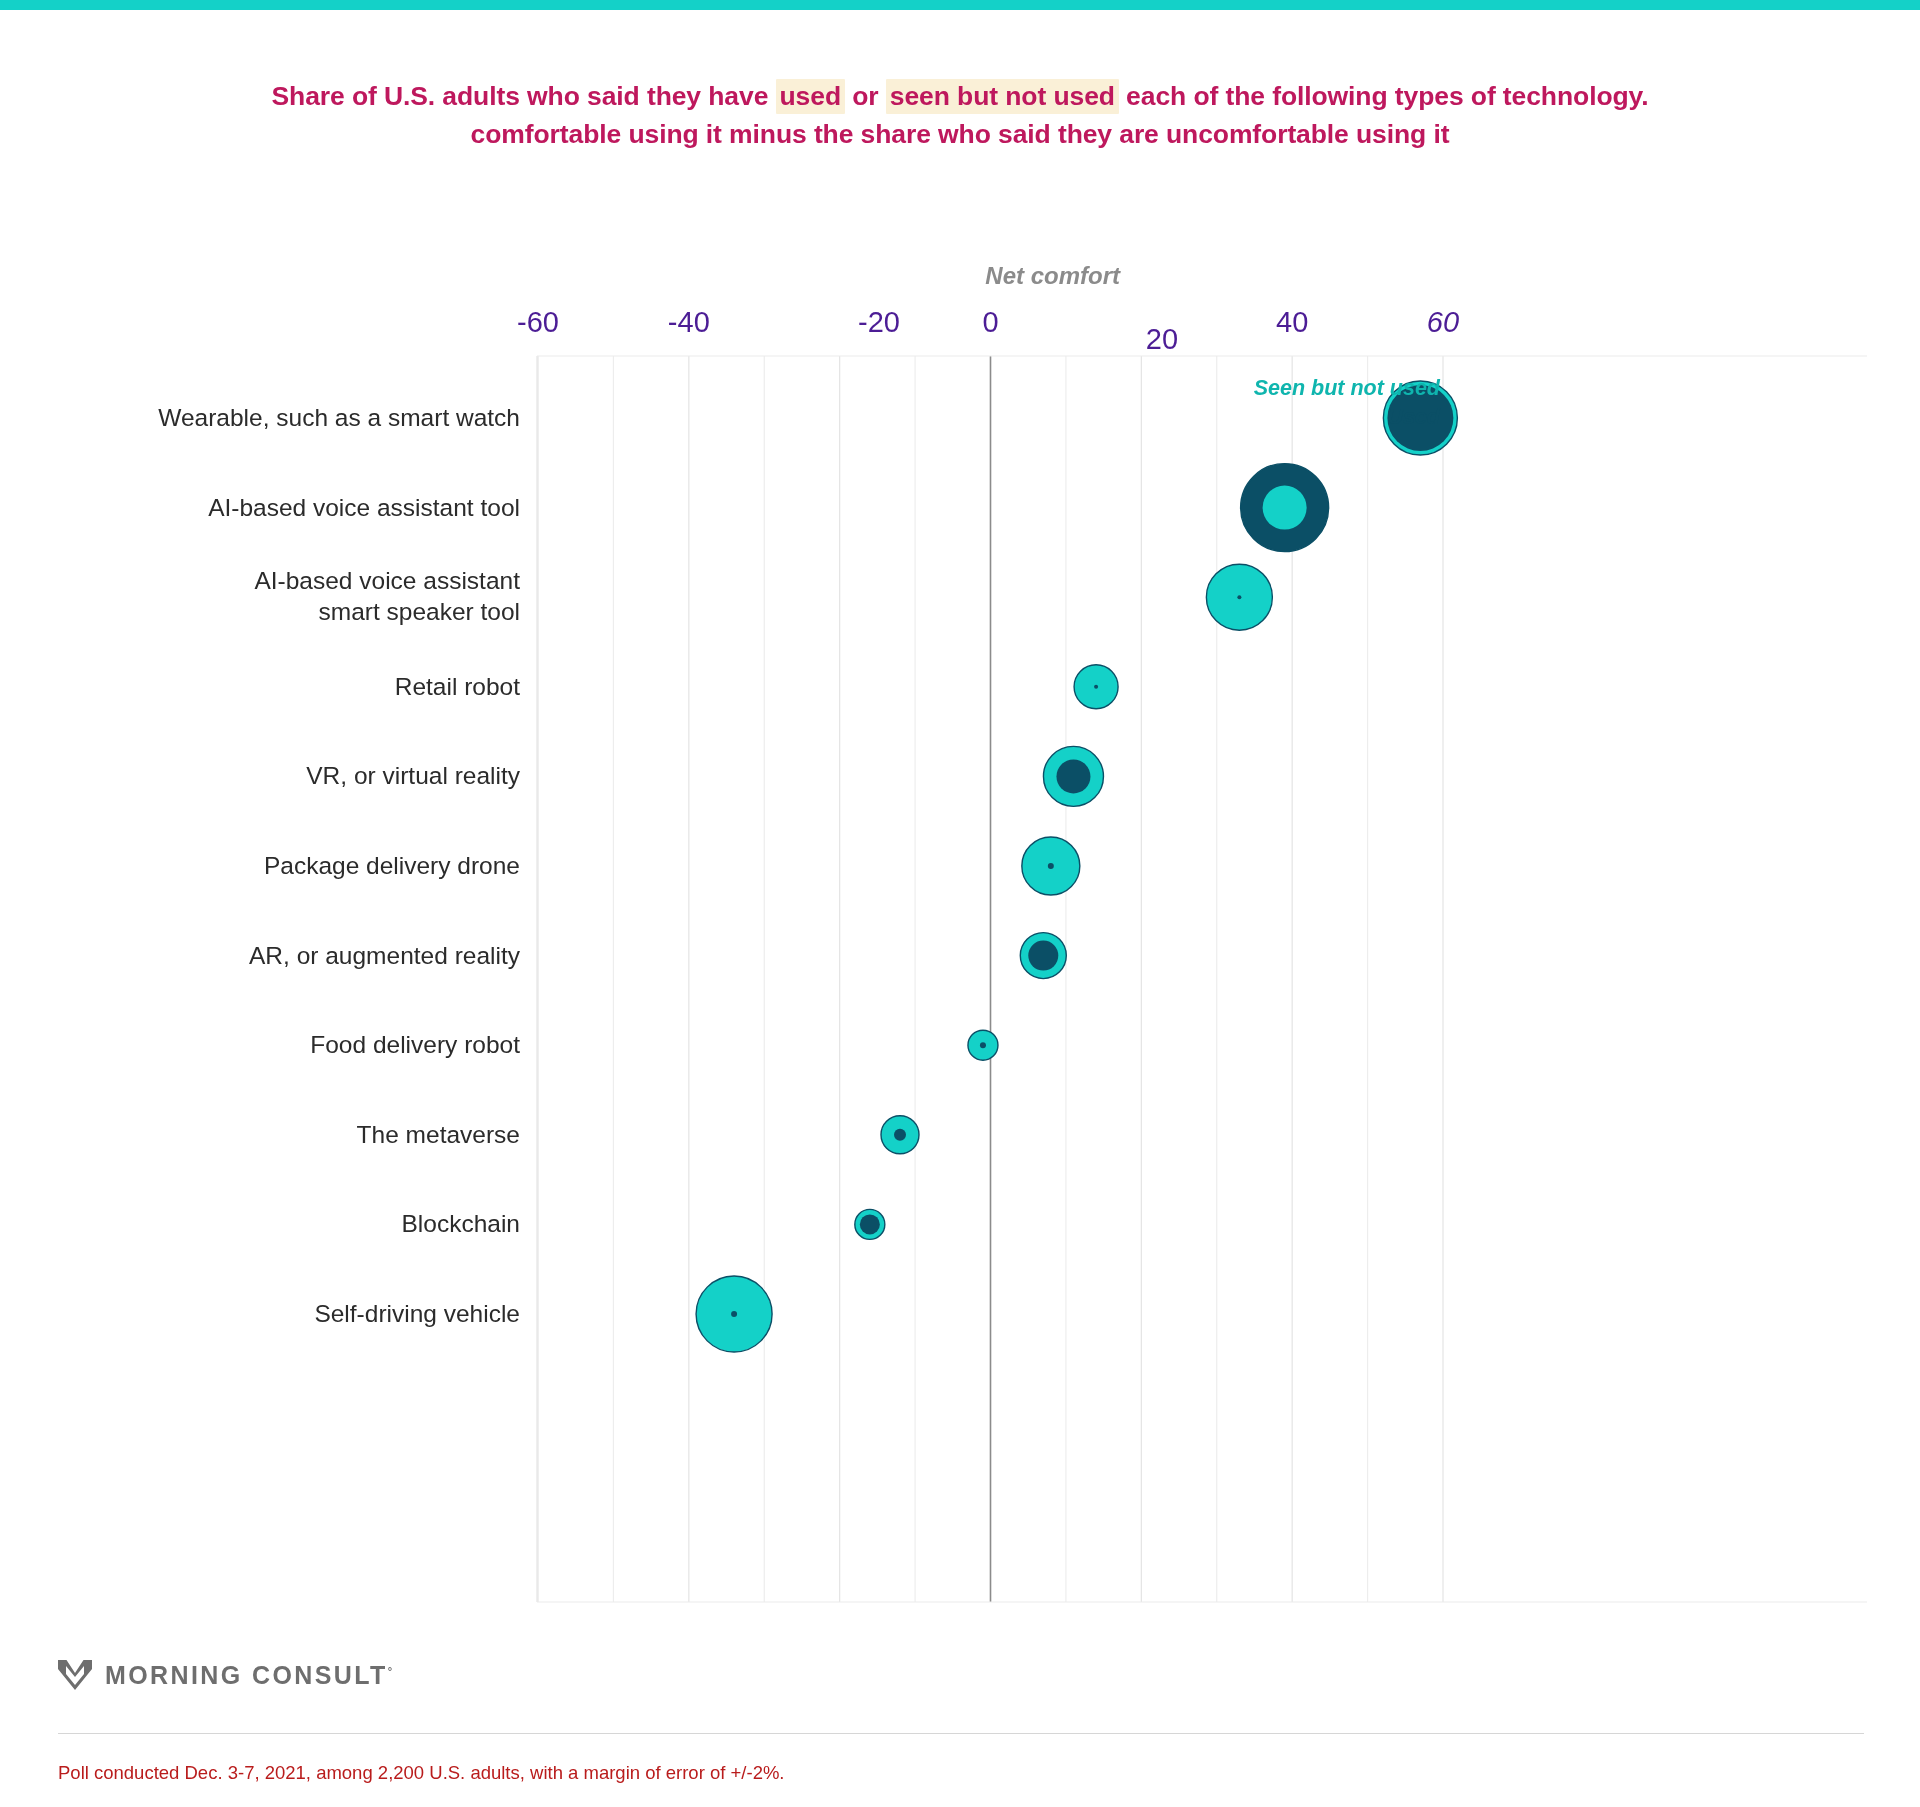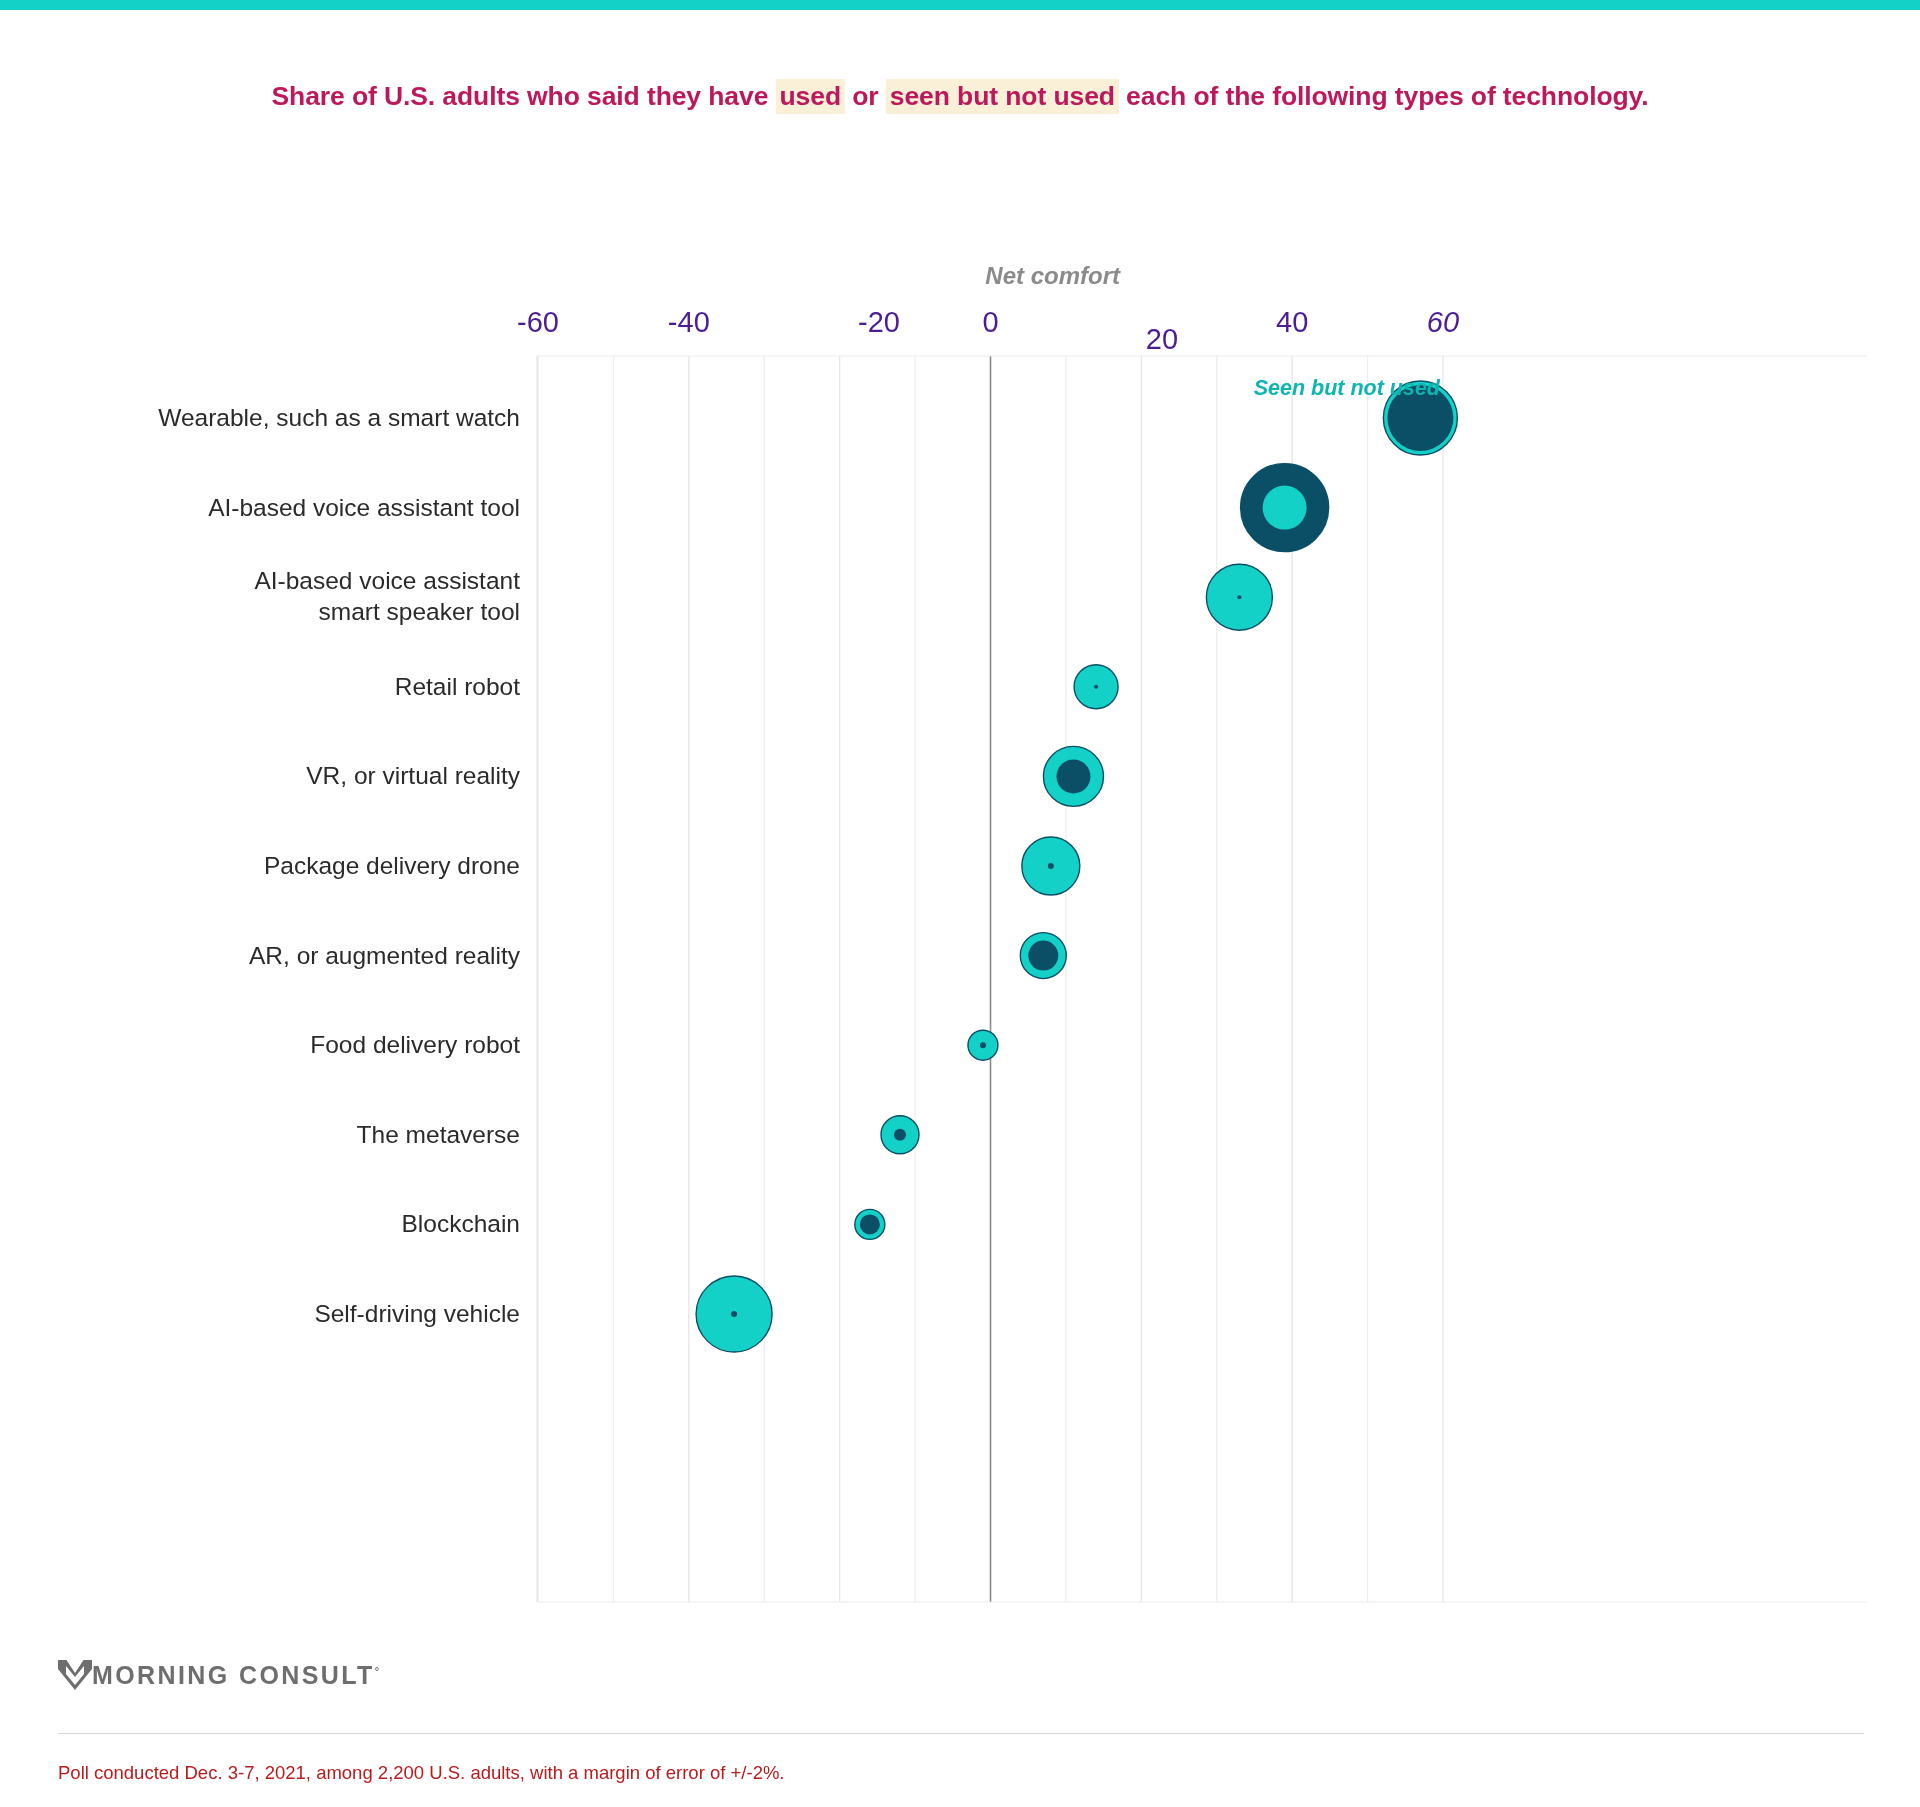--- a/index.html
+++ b/index.html
@@ -107,20 +107,21 @@
   .legend-seen { color: #0FB5AE; display:block; }
   .legend-used { color: #0B4F66; display:block; }
 
   
   .footer-logo {
     position: absolute;
     left: 58px;
     top: 1660px;
     display: flex;
     align-items: center;
+    gap: 13px;
   }
   .logo-mark { width: 34px; height: 30px; display:block; }
   .logo-text {
     font-size: 25px;
     font-weight: bold;
     letter-spacing: 2.4px;
     color: #6e6e6e;
     position: relative;
   }
   .logo-reg {
@@ -144,20 +145,21 @@
     color: #b91c1c;
   }
 </style>
 </head>
 <body>
 
 <div class="top-bar"></div>
 
 <div class="title-block">
   <span class="title-line"><span>Share of U.S. adults who said they have </span><span class="hl">used</span><span> or </span><span class="hl">seen but not used</span><span> each of the following types of technology.</span></span>
+  <span class="title-line">comfortable using it minus the share who said they are uncomfortable using it</span>
 </div>
 
 <div class="axis-title">Net comfort</div>
 
 <div id="ticks">
     <div class="tick-label" style="left: 538px;">-60</div>
     <div class="tick-label" style="left: 688.833px;">-40</div>
     <div class="tick-label" style="left: 879px;">-20</div>
     <div class="tick-label" style="left: 990.5px;">0</div>
     <div class="tick-label" style="left: 1162px; margin-top: 17px;">20</div>

